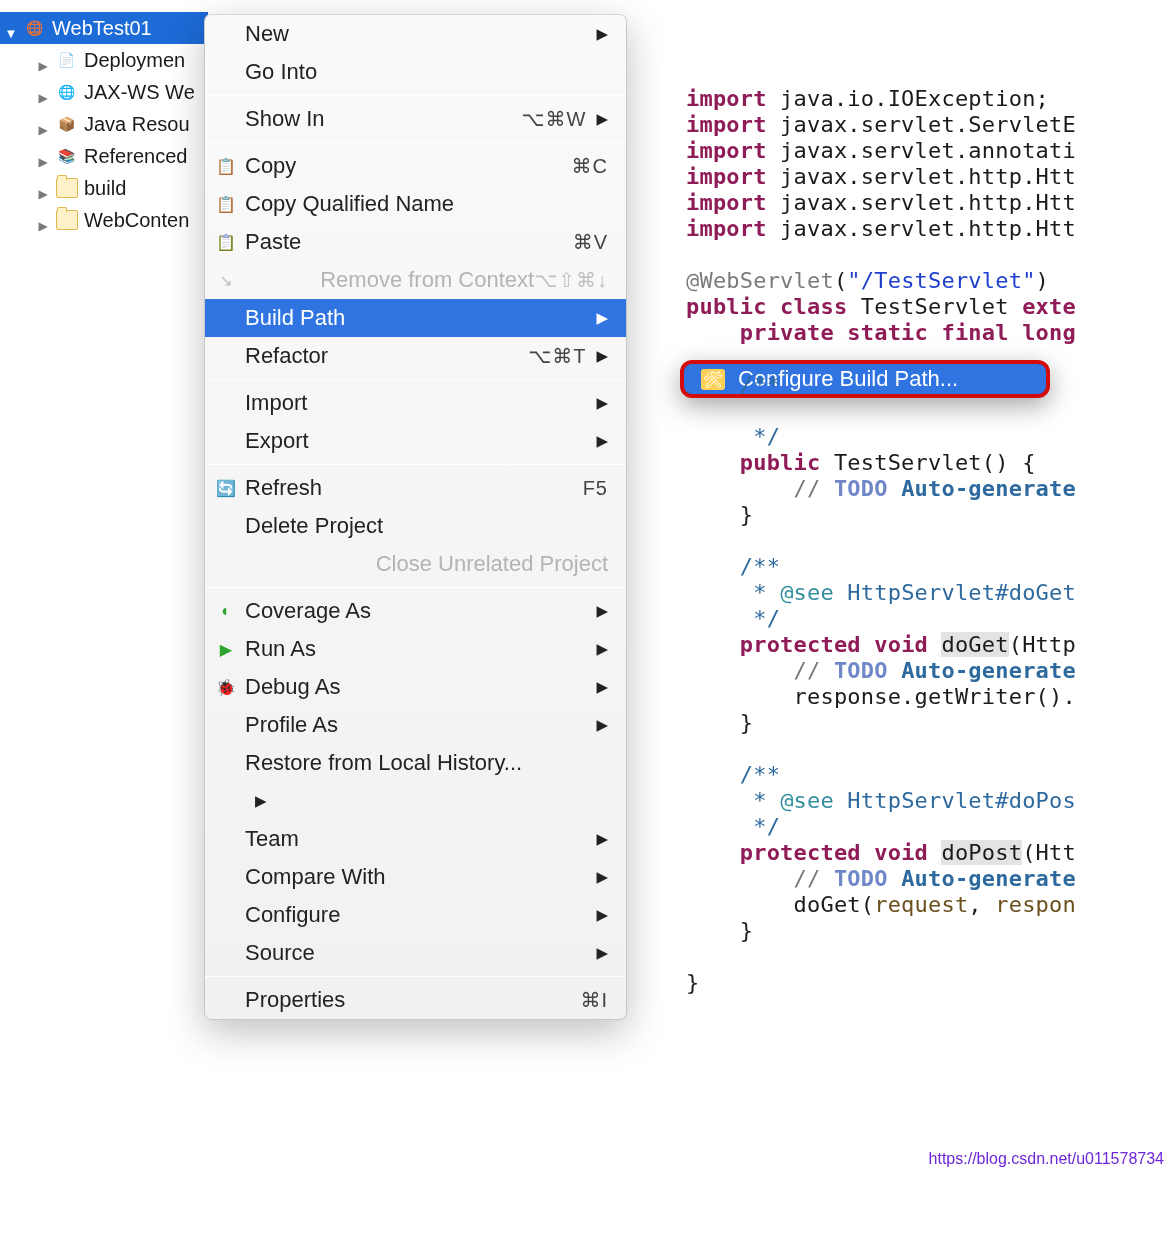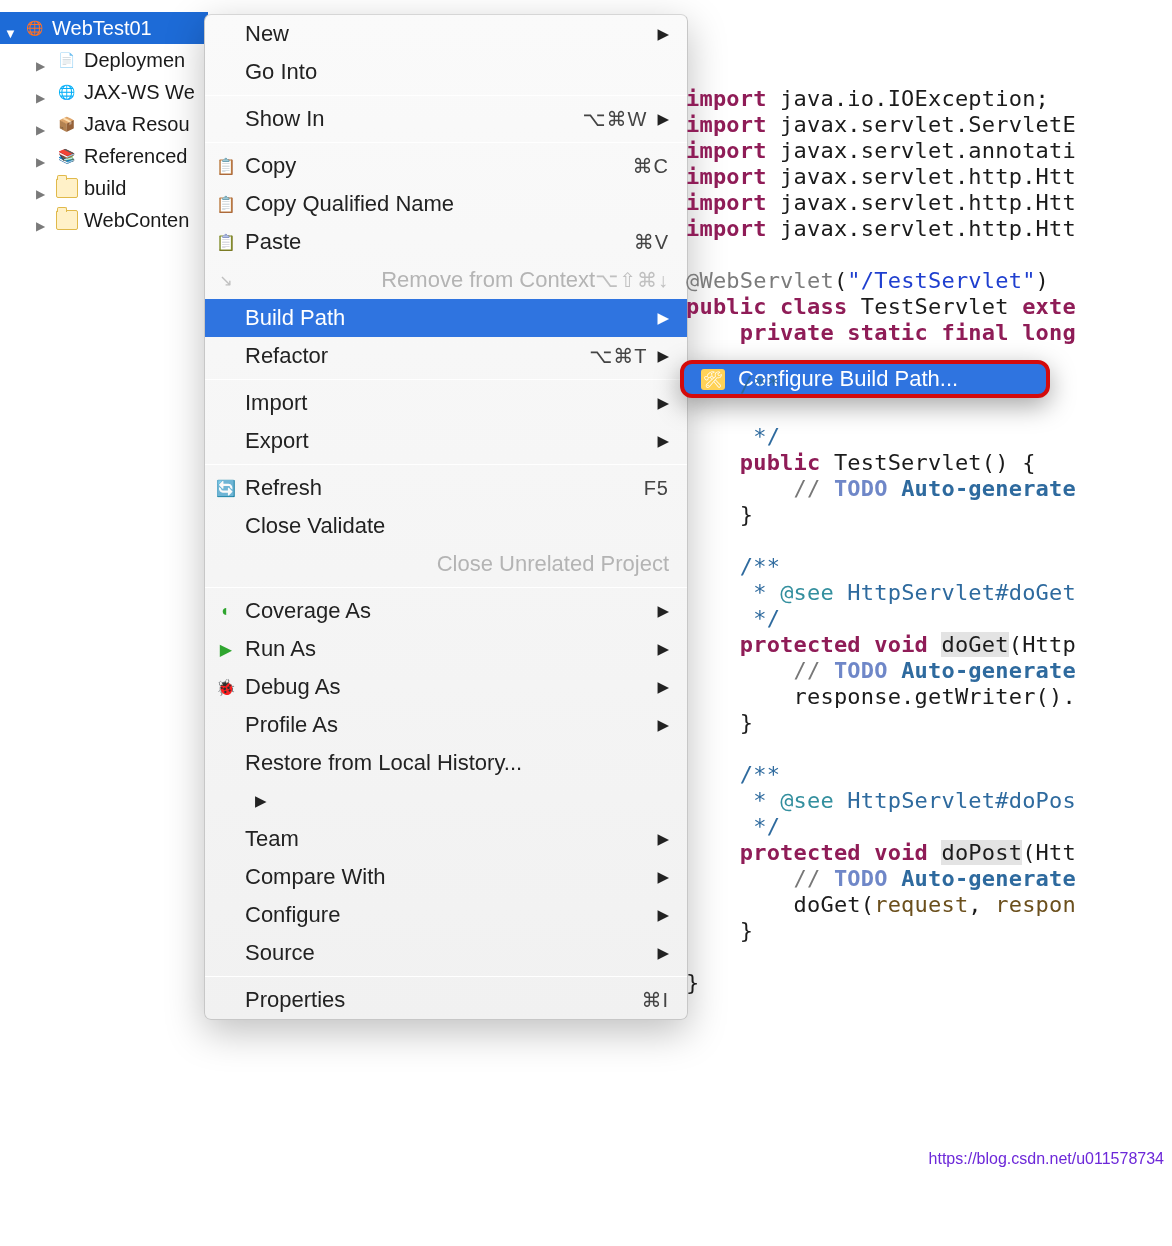--- a/index.html
+++ b/index.html
@@ -21,20 +21,21 @@
     width: 208px;
     font-size: 20px;
     line-height: 1;
     white-space: nowrap;
   }
   .tree-row {
     display: flex;
     align-items: center;
     height: 32px;
     padding-left: 4px;
+    text-align: center;
   }
   .tree-row.selected {
     background: #1d6bd7;
     color: #fff;
   }
   .tree-row.child { padding-left: 36px; }
   .tree-arrow {
     width: 14px;
     height: 14px;
     margin-right: 6px;
@@ -58,21 +59,21 @@
   .dd-icon::before{content:"📄";}
   .res-icon::before{content:"📦";}
   .proj-icon::before{content:"🌐"; filter:hue-rotate(180deg);}
   .tree-label { }
 
   
   .ctxmenu {
     position: absolute;
     left: 204px;
     top: 14px;
-    width: 484px;
+    width: 423px;
     background: linear-gradient(#fafafa,#f1f1f1);
     border: 1px solid #c7c7c7;
     border-top:1px solid #d6d6d6;
     border-radius: 7px;
     box-shadow: 0 12px 38px rgba(0,0,0,0.25);
     overflow:hidden;
     font-size: 22px;
   }
   .menu-row {
     display:flex;
@@ -258,21 +259,21 @@
       <span class="menu-label">Export</span>
       <span class="menu-arrow">▶</span>
     </div>
     <div class="menu-sep"></div>
     <div class="menu-row">
       <span class="menu-icon refresh-ic"></span>
       <span class="menu-label">Refresh</span>
       <span class="menu-shortcut">F5</span>
     </div>
     <div class="menu-row">
-      <span class="menu-label">Close Validate</span>
+      <span class="menu-label">Delete Project</span>
     </div>
     <div class="menu-row disabled">
       <span class="menu-label">Close Unrelated Project</span>
     </div>
     <div class="menu-sep"></div>
     <div class="menu-row">
       <span class="menu-icon cov-ic"></span>
       <span class="menu-label">Coverage As</span>
       <span class="menu-arrow">▶</span>
     </div>

